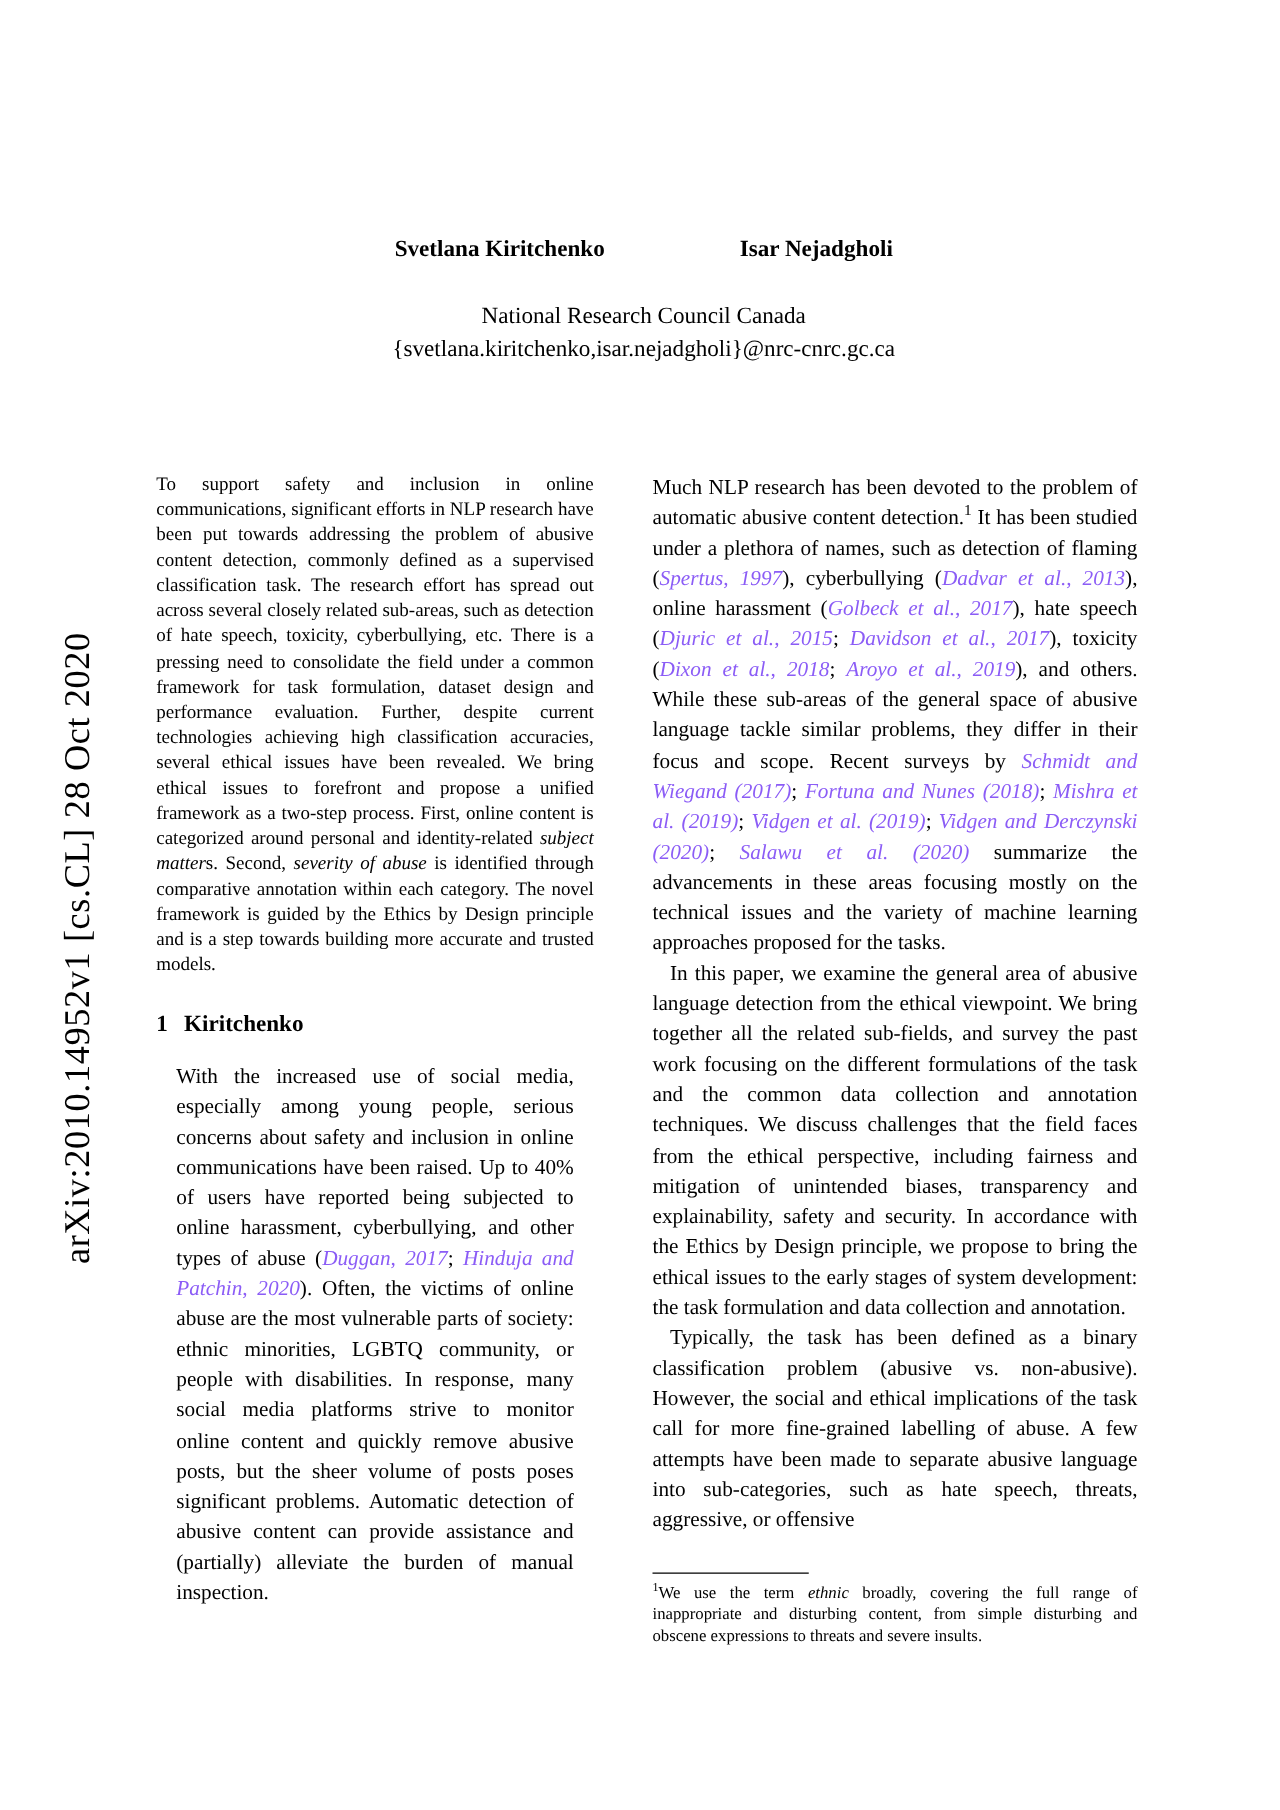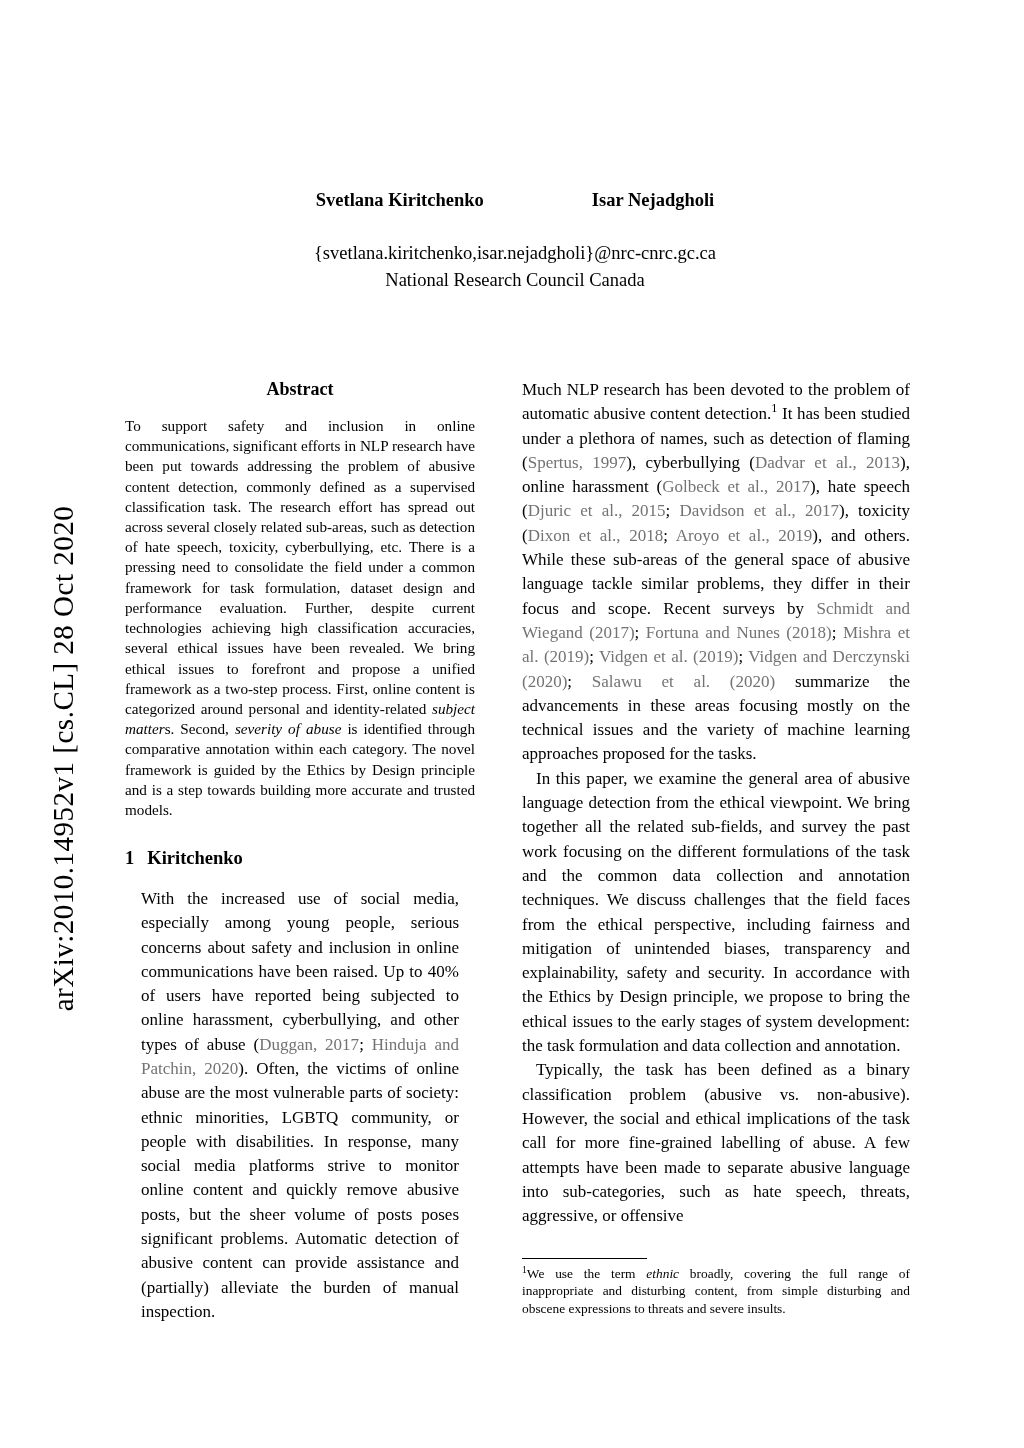--- a/index.html
+++ b/index.html
@@ -106,21 +106,21 @@
   .section-head .num { margin-right: 13px; }
 
   .intro-para {
     margin: 16px;
     font-size: 17px;
     line-height: 1.43;
     text-align: justify;
   }
   .p + .p { text-indent: 14px; margin-top: 0; }
   .p { margin: 0; }
-  .cite { color: #737373; }
+  .cite { color: #8b5cf6; font-style: italic; }
   sup { font-size: 0.72em; vertical-align: super; line-height: 0; }
 
   
   .footnote {
     position: absolute;
     left: 522px;
     top: 1258px;
     width: 388px;
     font-size: 13.4px;
     line-height: 1.3;
@@ -141,26 +141,25 @@
 
   <div class="arxiv-stamp">arXiv:2010.14952v1  [cs.CL]  28 Oct 2020</div>
 
 
   <div class="authors">
     <span>Svetlana Kiritchenko</span>
     <span>Isar Nejadgholi</span>
   </div>
 
   <div class="affiliation">
+    <div>National Research Council Canada</div>
     <div>{svetlana.kiritchenko,isar.nejadgholi}@nrc-cnrc.gc.ca</div>
-    <div>National Research Council Canada</div>
   </div>
 
   <div class="col col-left">
-    <div class="abstract-head">Abstract</div>
     <p class="abstract-body"><span>To support safety and inclusion in online communications, significant efforts in NLP research have been put towards addressing the problem of abusive content detection, commonly defined as a supervised classification task. The research effort has spread out across several closely related sub-areas, such as detection of hate speech, toxicity, cyberbullying, etc. There is a pressing need to consolidate the field under a common framework for task formulation, dataset design and performance evaluation. Further, despite current technologies achieving high classification accuracies, several ethical issues have been revealed. We bring ethical issues to forefront and propose a unified framework as a two-step process. First, online content is categorized around personal and identity-related </span><span class="it">subject matter</span><span>s. Second, </span><span class="it">severity of abuse</span><span> is identified through comparative annotation within each category. The novel framework is guided by the Ethics by Design principle and is a step towards building more accurate and trusted models.</span></p>
 
     <div class="section-head"><span class="num">1</span><span>Kiritchenko</span></div>
 
     <p class="intro-para"><span>With the increased use of social media, especially among young people, serious concerns about safety and inclusion in online communications have been raised. Up to 40% of users have reported being subjected to online harassment, cyberbullying, and other types of abuse (</span><span class="cite">Duggan, 2017</span><span>; </span><span class="cite">Hinduja and Patchin, 2020</span><span>). Often, the victims of online abuse are the most vulnerable parts of society: ethnic minorities, LGBTQ community, or people with disabilities. In response, many social media platforms strive to monitor online content and quickly remove abusive posts, but the sheer volume of posts poses significant problems. Automatic detection of abusive content can provide assistance and (partially) alleviate the burden of manual inspection.</span></p>
   </div>
 
   <div class="col col-right">
     <p class="p"><span>Much NLP research has been devoted to the problem of automatic abusive content detection.</span><sup>1</sup><span> It has been studied under a plethora of names, such as detection of flaming (</span><span class="cite">Spertus, 1997</span><span>), cyberbullying (</span><span class="cite">Dadvar et al., 2013</span><span>), online harassment (</span><span class="cite">Golbeck et al., 2017</span><span>), hate speech (</span><span class="cite">Djuric et al., 2015</span><span>; </span><span class="cite">Davidson et al., 2017</span><span>), toxicity (</span><span class="cite">Dixon et al., 2018</span><span>; </span><span class="cite">Aroyo et al., 2019</span><span>), and others. While these sub-areas of the general space of abusive language tackle similar problems, they differ in their focus and scope. Recent surveys by </span><span class="cite">Schmidt and Wiegand (2017)</span><span>; </span><span class="cite">Fortuna and Nunes (2018)</span><span>; </span><span class="cite">Mishra et al. (2019)</span><span>; </span><span class="cite">Vidgen et al. (2019)</span><span>; </span><span class="cite">Vidgen and Derczynski (2020)</span><span>; </span><span class="cite">Salawu et al. (2020)</span><span> summarize the advancements in these areas focusing mostly on the technical issues and the variety of machine learning approaches proposed for the tasks.</span></p>
 

